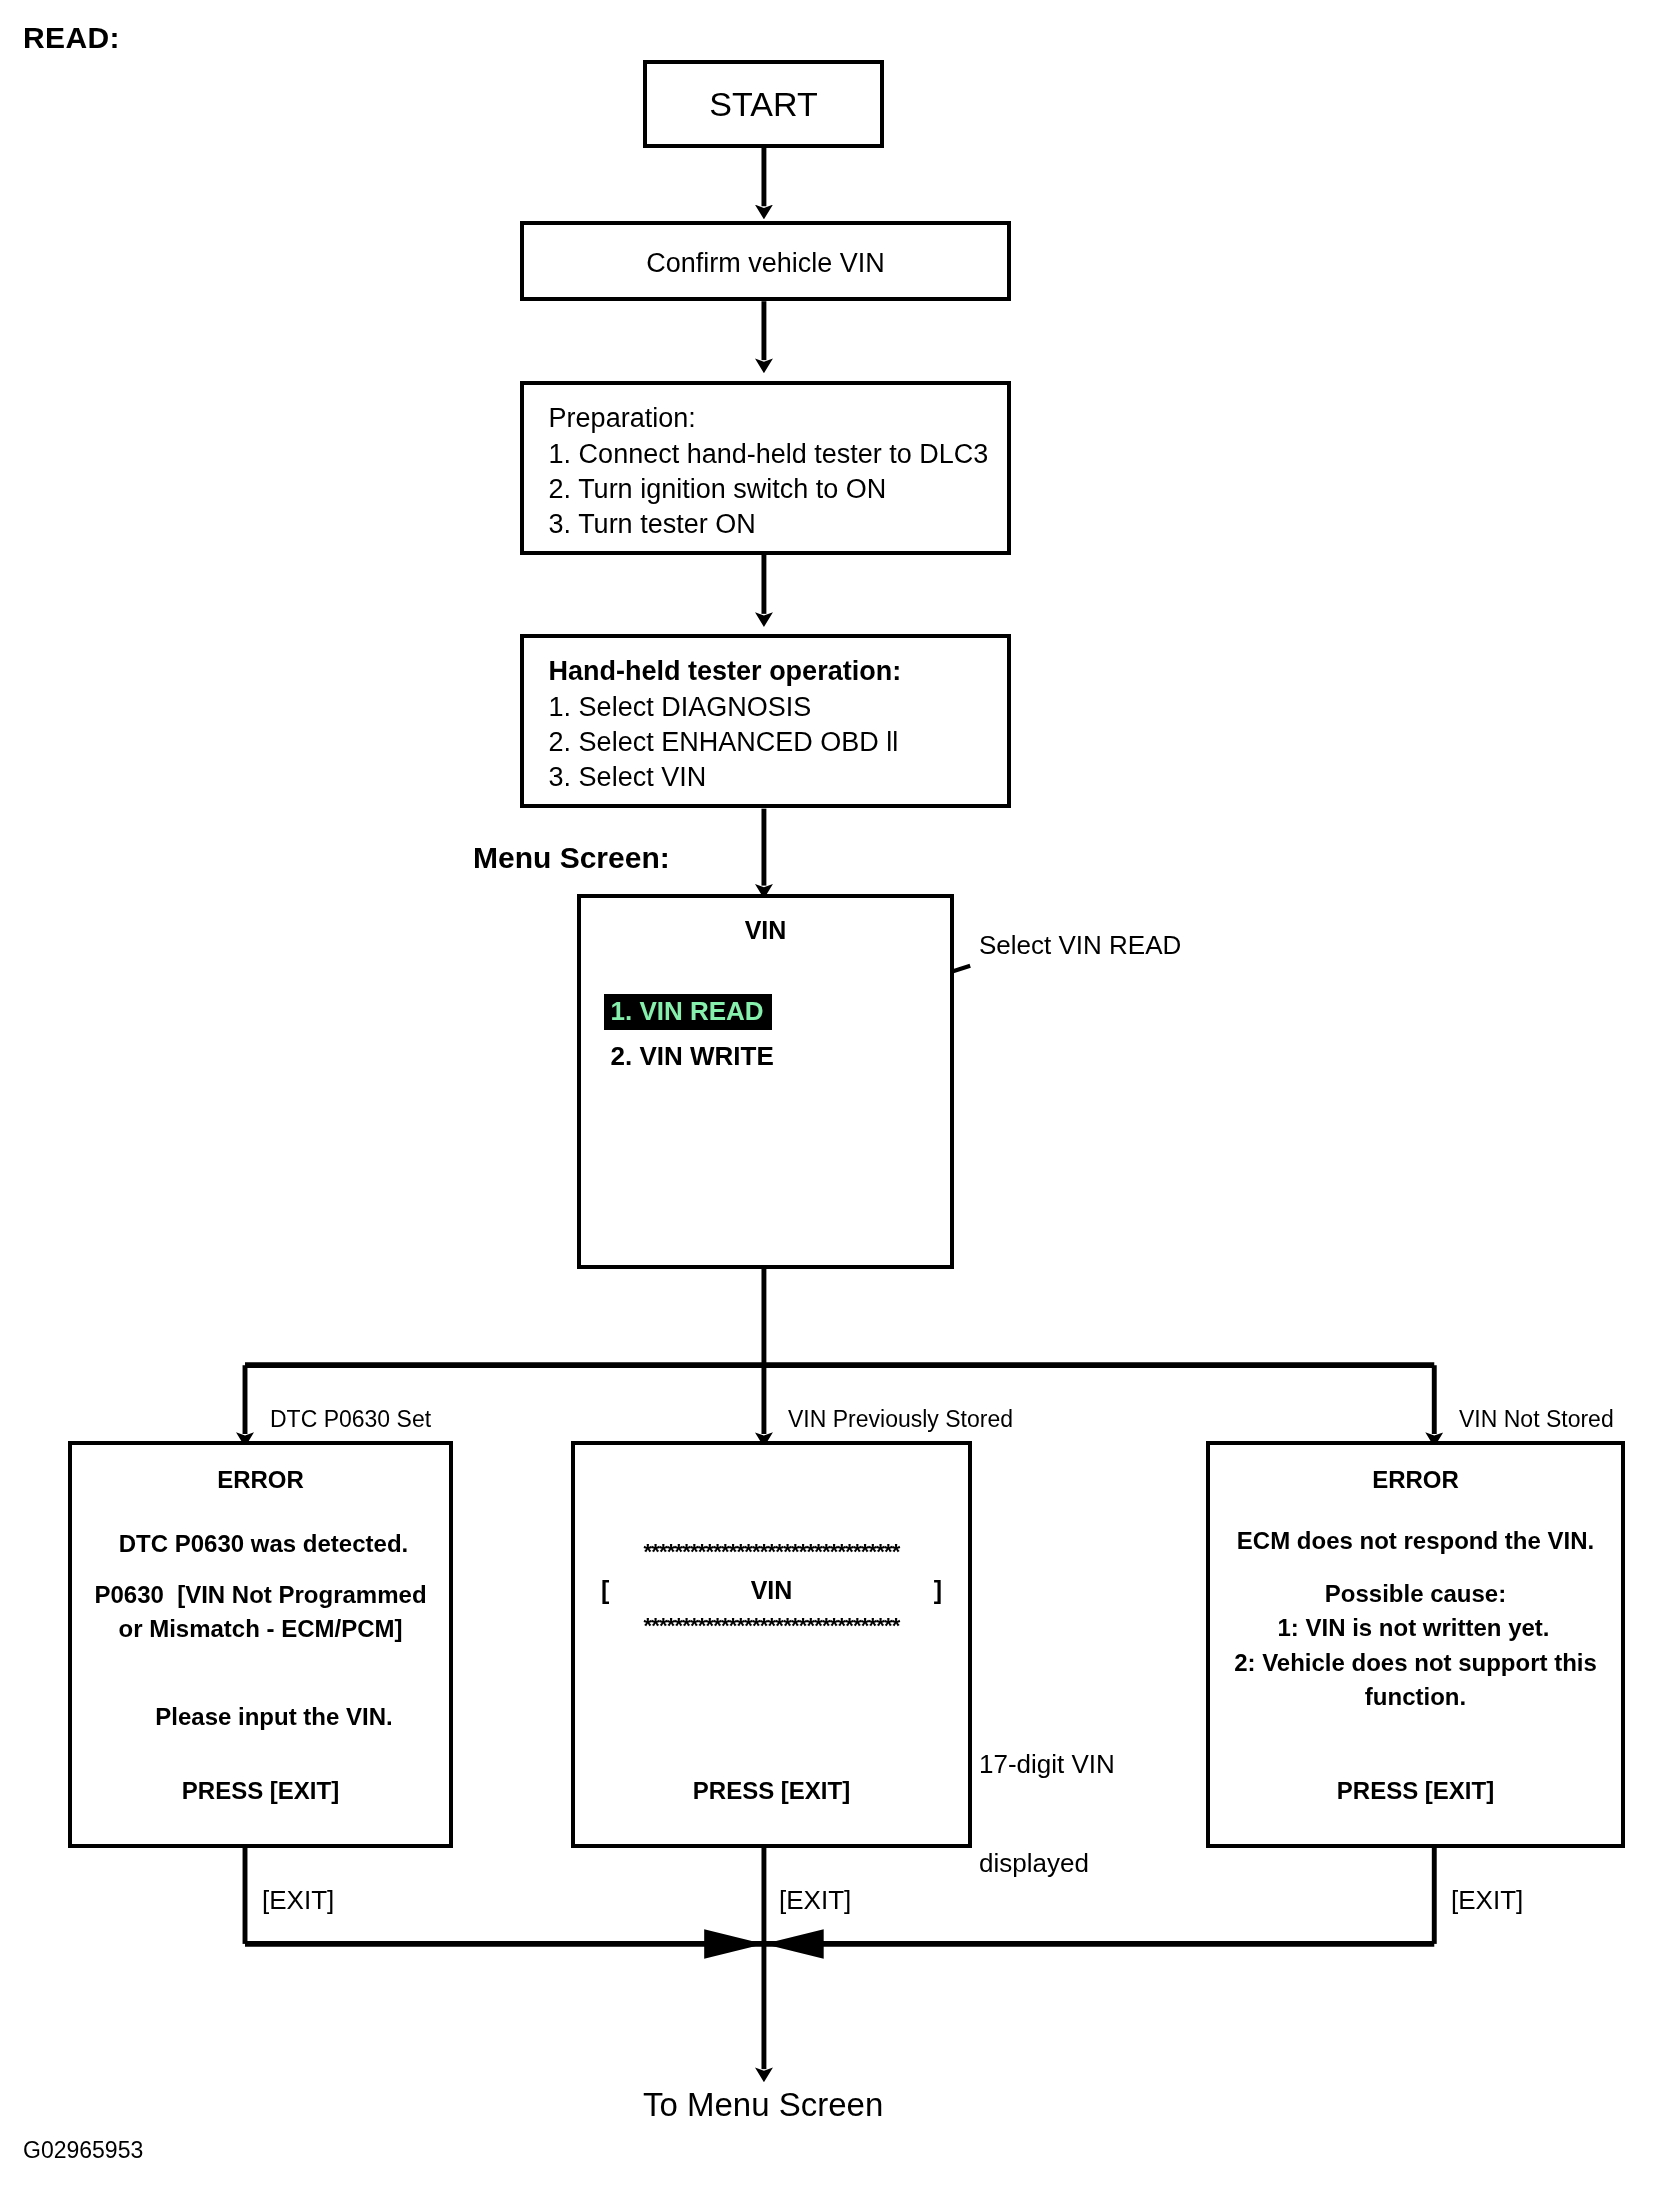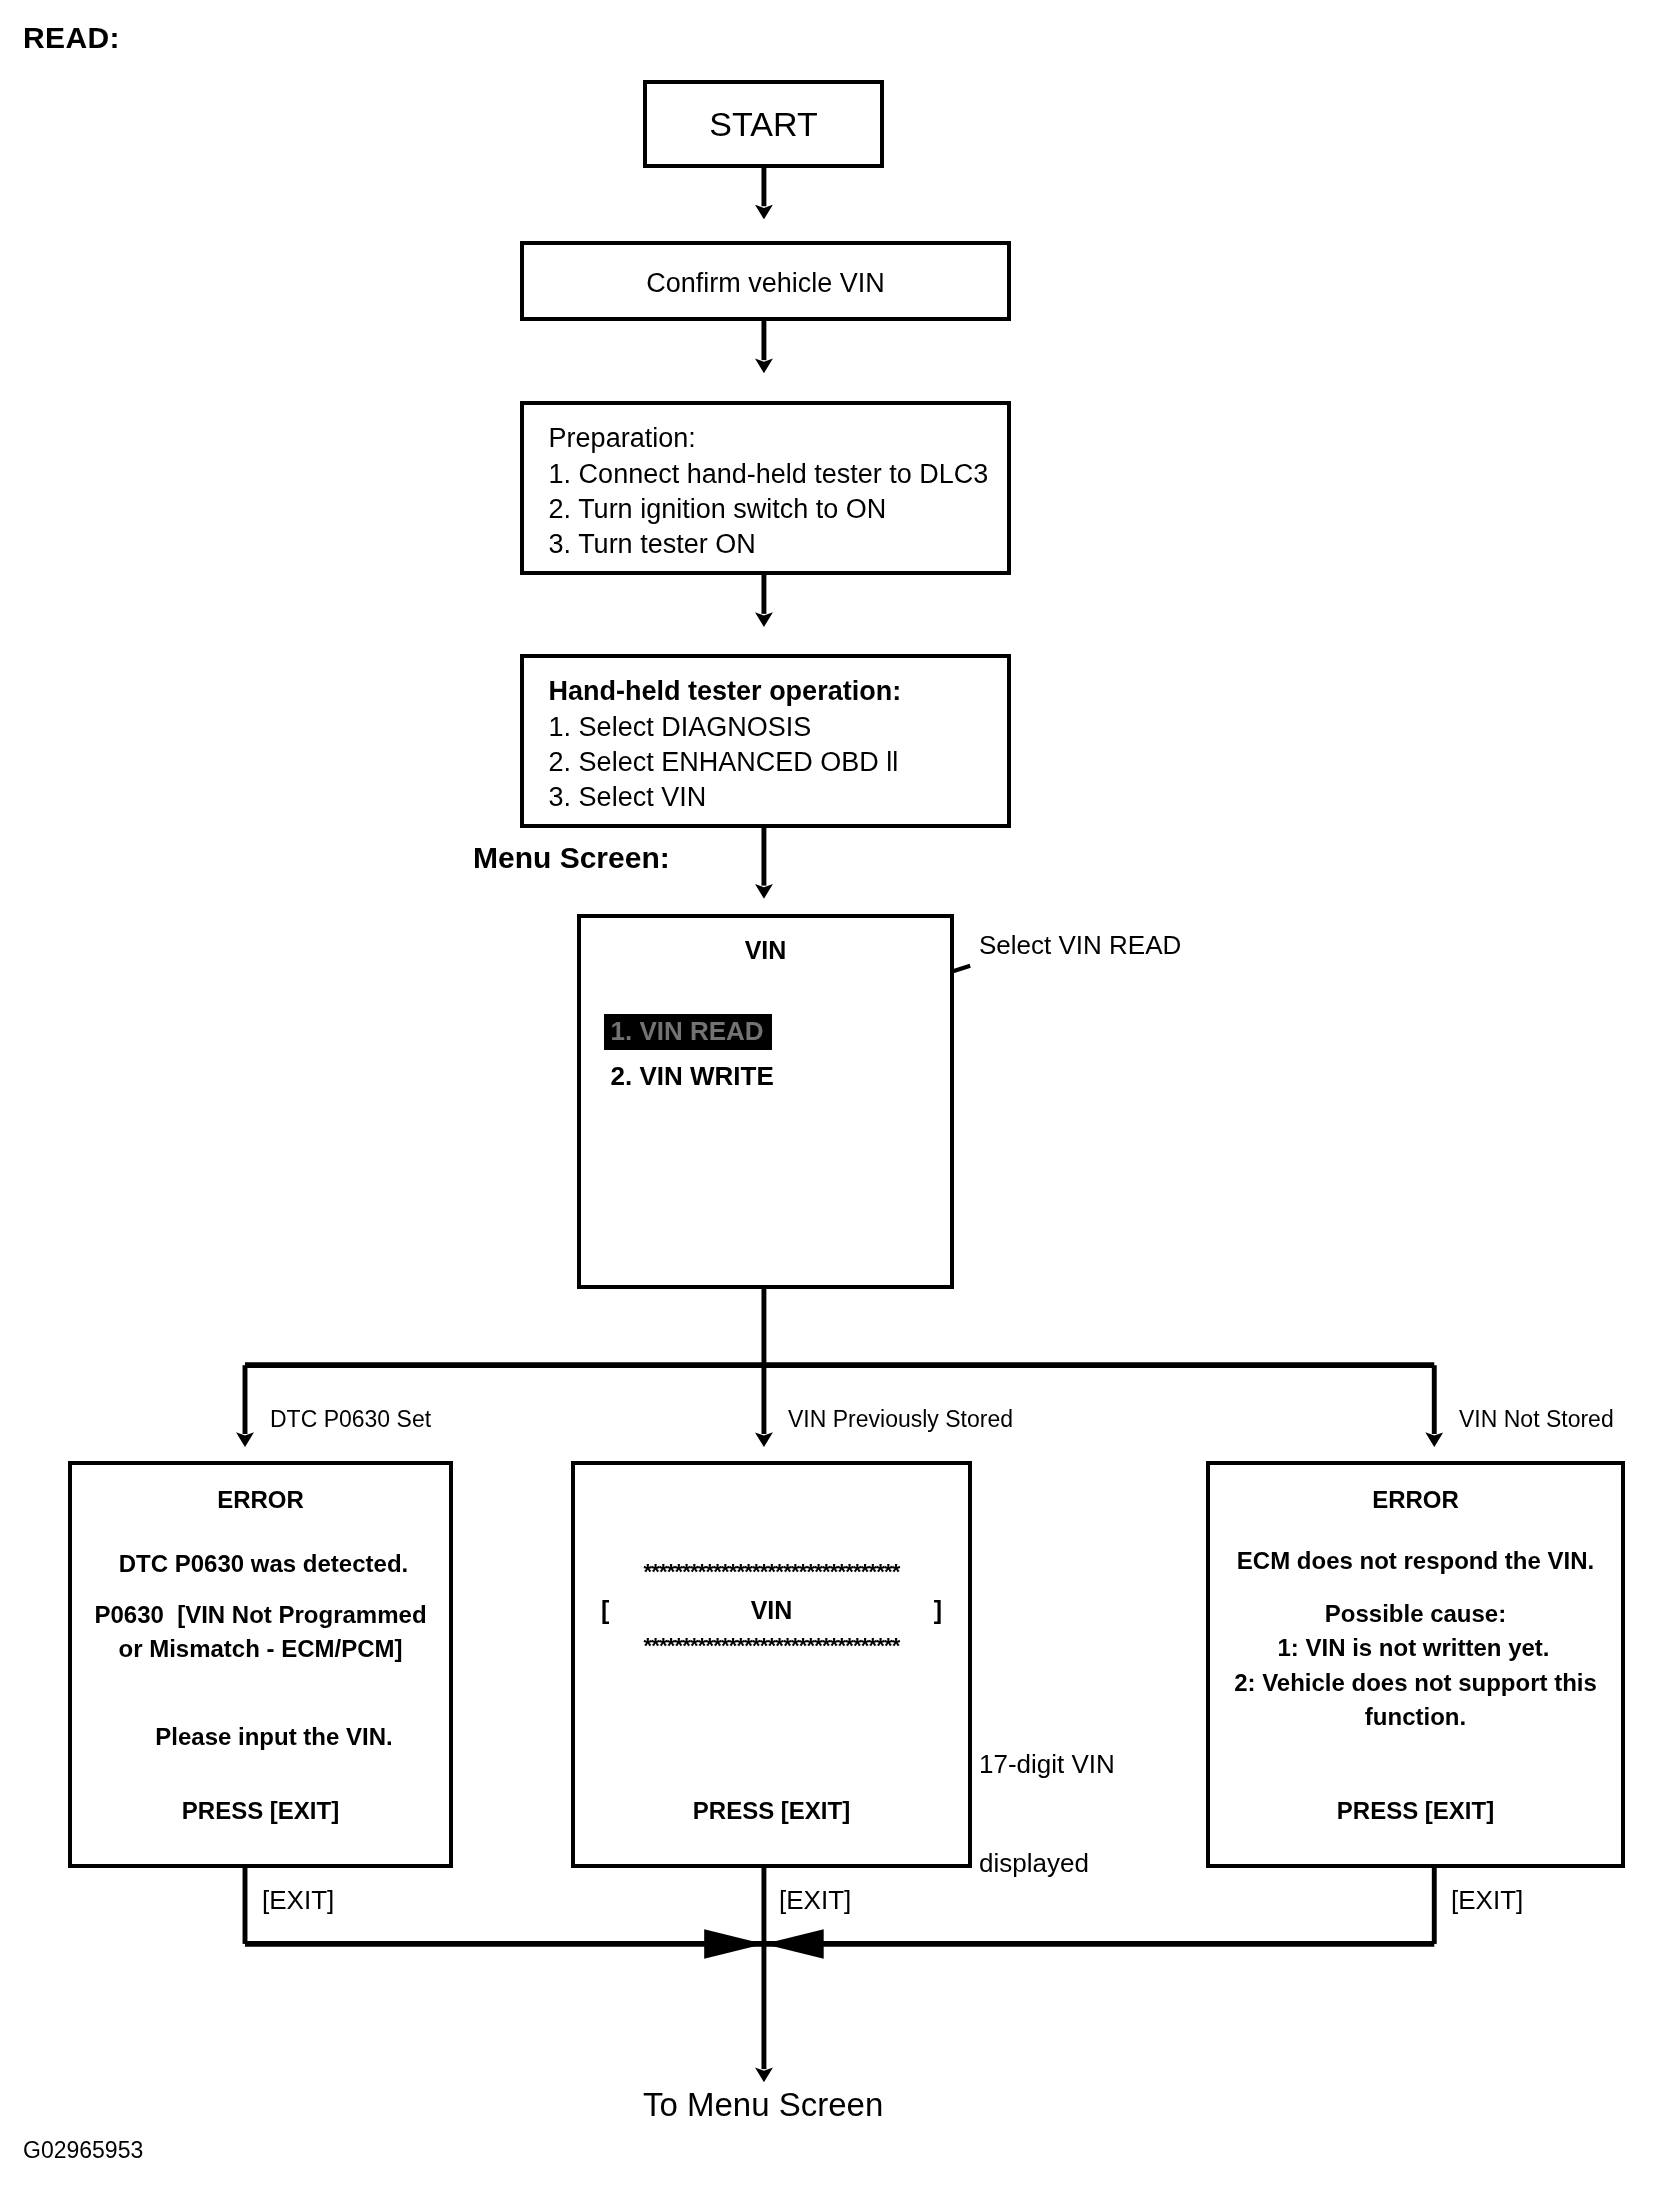--- a/index.html
+++ b/index.html
@@ -24,21 +24,20 @@
     top: 0;
     width: 1658px;
     height: 2205px;
     pointer-events: none;
   }
   .box {
     position: absolute;
     box-sizing: border-box;
     border: 4.1px solid #000;
     background: #fff;
-    margin-top: 20px;
   }
   .abs { position: absolute; }
   .ctr { text-align: center; }
   .lbl { position: absolute; white-space: pre; }
 
   .title-read {
     font-size: 30px;
     font-weight: bold;
     letter-spacing: 0.4px;
   }
@@ -78,21 +77,21 @@
   }
   .vinrow {
     font-size: 25px;
     font-weight: bold;
     white-space: pre;
     display: flex;
     justify-content: space-between;
   }
   .hl {
     background: #000;
-    color: #737373;
+    color: #86efac;
     display: inline-block;
     padding: 1.6px 8.2px 3.3px 6.5px;
   }
   .menu-item {
     font-size: 26px;
     font-weight: bold;
     white-space: pre;
   }
   .vin-title {
     font-size: 25px;

